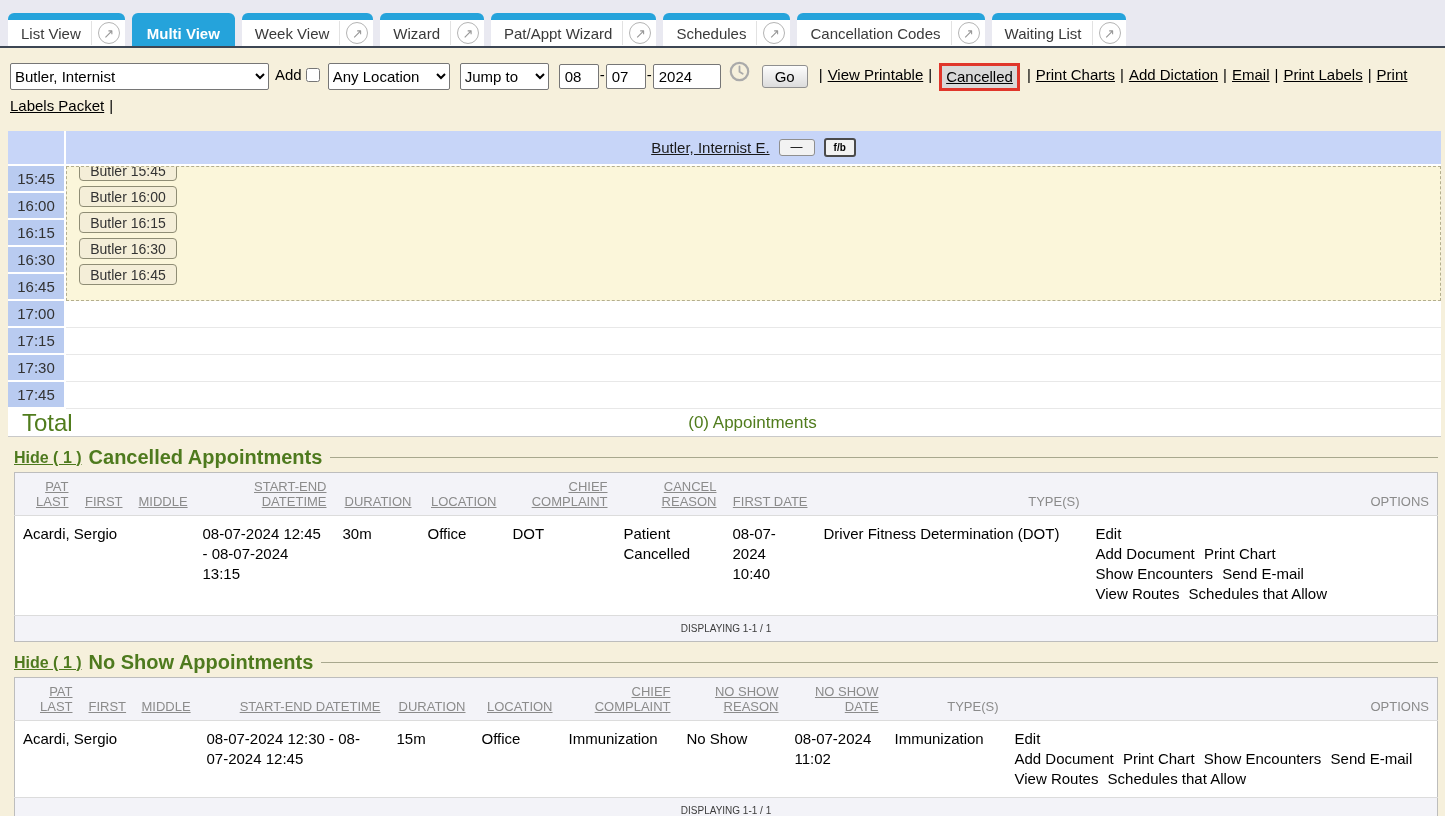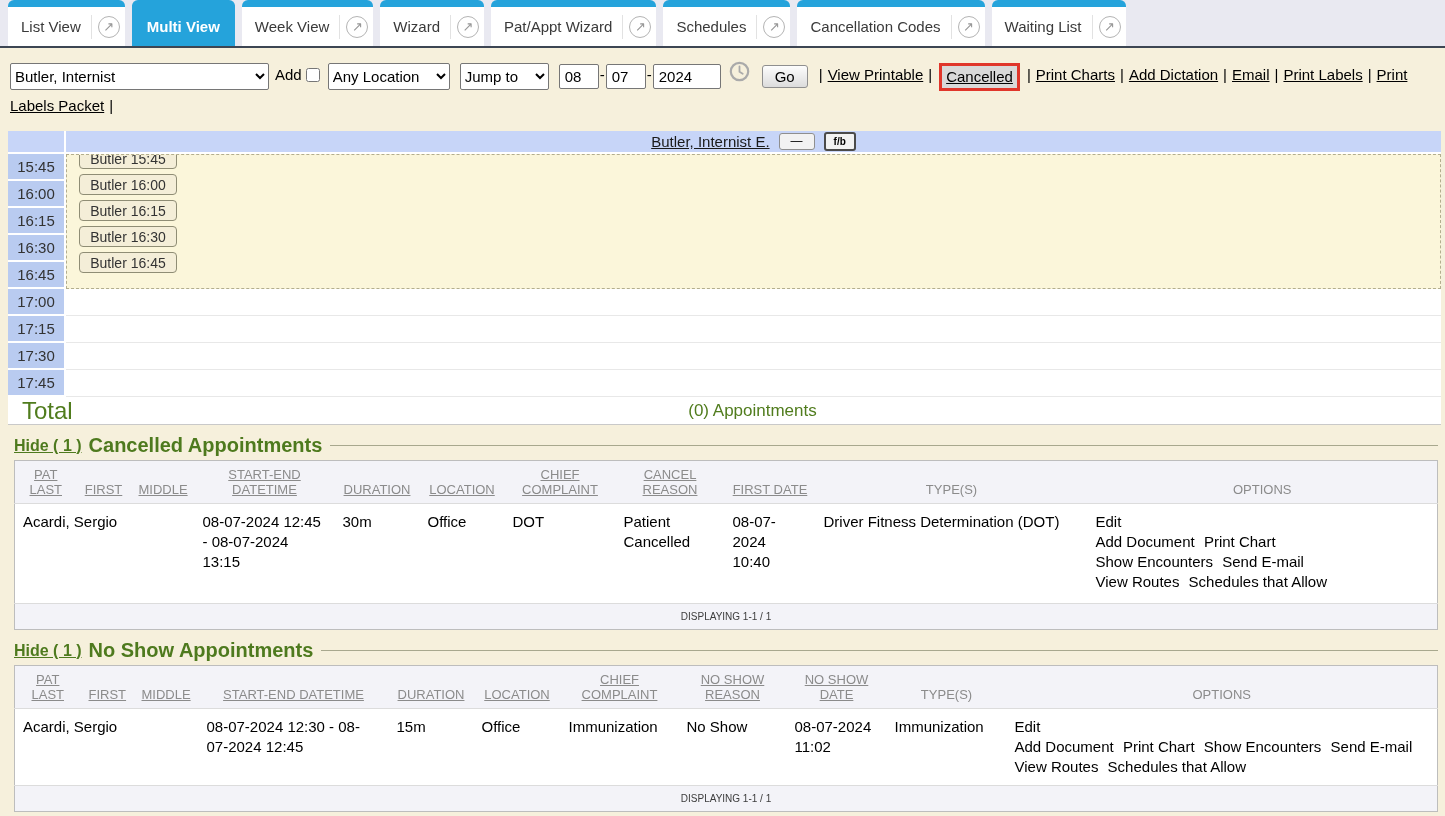--- a/index.html
+++ b/index.html
@@ -11,21 +11,21 @@
     color:#000;
   }
   
   .tabbar {
     height:48px; background:#e9e9f1; border-bottom:2px solid #3d4653;
     display:flex; align-items:flex-end; padding-left:8px;
   }
   .tab {
     display:inline-flex; align-items:center;
     background:#fff; border-top:7px solid #25a3db;
-    border-radius:6px 6px 0 0; height:46px;
+    border-radius:6px 6px 0 0; height:33px;
     margin-right:7px; padding:0 5px 0 13px;
     font-size:15px; color:#3a3a3a; cursor:pointer; white-space:nowrap;
   }
   .tab.active {
     background:#25a3db; border-top-color:#25a3db;
     color:#fff; font-weight:bold; padding:0 15px;
   }
   .tab-divider { width:1px; height:24px; background:#e2e2e2; margin:0 6px 0 10px; }
   .tab-icon {
     width:22px; height:22px; border:1px solid #b4b4b4; border-radius:50%;
@@ -57,21 +57,21 @@
     background:linear-gradient(#fdfdfd,#dcdcdc); vertical-align:middle; margin:0 6px 0 6px; cursor:pointer;
   }
   .toolbar a { color:#000; text-decoration:underline; cursor:pointer; }
   .pipe { margin:0 5px; }
   .red-box {
     display:inline-block; border:3px solid #e0362b; background:#d9d9d9;
     padding:0 4px; line-height:22px; vertical-align:middle; margin:0 2px;
   }
   
   .schedule { margin:8px 4px 0 8px; background:#fff; border-bottom:1px solid #c9c9c9; }
-  .sch-header { display:flex; height:21px; margin-bottom:2px; }
+  .sch-header { display:flex; height:33px; margin-bottom:2px; }
   .sch-corner { width:56px; background:#c7d5f8; margin-right:2px; }
   .sch-colhead {
     flex:1; background:#c7d5f8; display:flex; align-items:center; justify-content:center;
     gap:9px; font-size:15px;
   }
   .sch-colhead a { color:#1a1a1a; text-decoration:underline; cursor:pointer; }
   .mini-btn {
     font-size:12px; line-height:15px; padding:0 11px; background:#f2f2f2;
     border:1px solid #8f8f8f; border-radius:3px; cursor:pointer; font-family:"Liberation Sans",sans-serif;
   }
@@ -104,21 +104,21 @@
   .section { margin:9px 7px 0 14px; }
   .section-head { display:flex; align-items:center; margin-bottom:3px; }
   .hide-link { color:#4e7a1e; font-weight:bold; font-size:16px; text-decoration:underline; cursor:pointer; white-space:nowrap; }
   .section-title { color:#4e7a1e; font-weight:bold; font-size:20px; white-space:nowrap; margin-left:7px; }
   .section-rule { flex:1; height:1px; background:#a8a88e; margin-left:8px; }
   .appt-table {
     width:100%; border-collapse:collapse; background:#fff;
     border:1px solid #bdbdbd; table-layout:fixed;
   }
   .appt-table th {
-    background:#f3f3f8; font-weight:normal; font-size:13px; text-align:center;
+    background:#f3f3f8; font-weight:normal; font-size:13px; text-align:right;
     vertical-align:bottom; padding:6px 8px; border-bottom:1px solid #dcdcdc;
   }
   .th-link { color:#8b8b8b; text-decoration:underline; cursor:pointer; }
   .th-plain { color:#8b8b8b; text-decoration:none; }
   .appt-table tbody td {
     font-size:15px; color:#000; padding:8px; vertical-align:top; line-height:20px;
   }
   .row-tall { height:100px; }
   .row-mid { height:73px; }
   .nowrap-overflow { white-space:nowrap; overflow:visible; }

